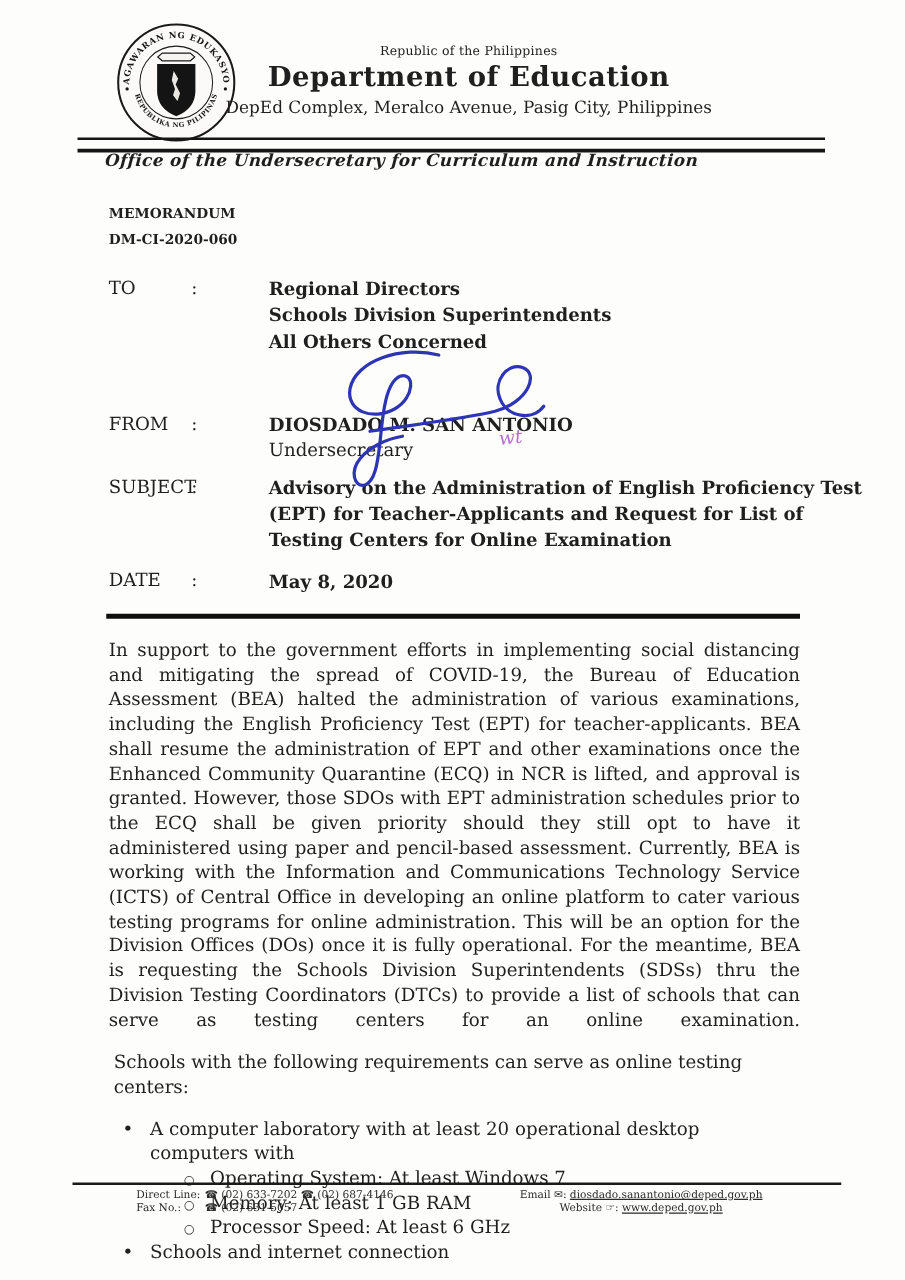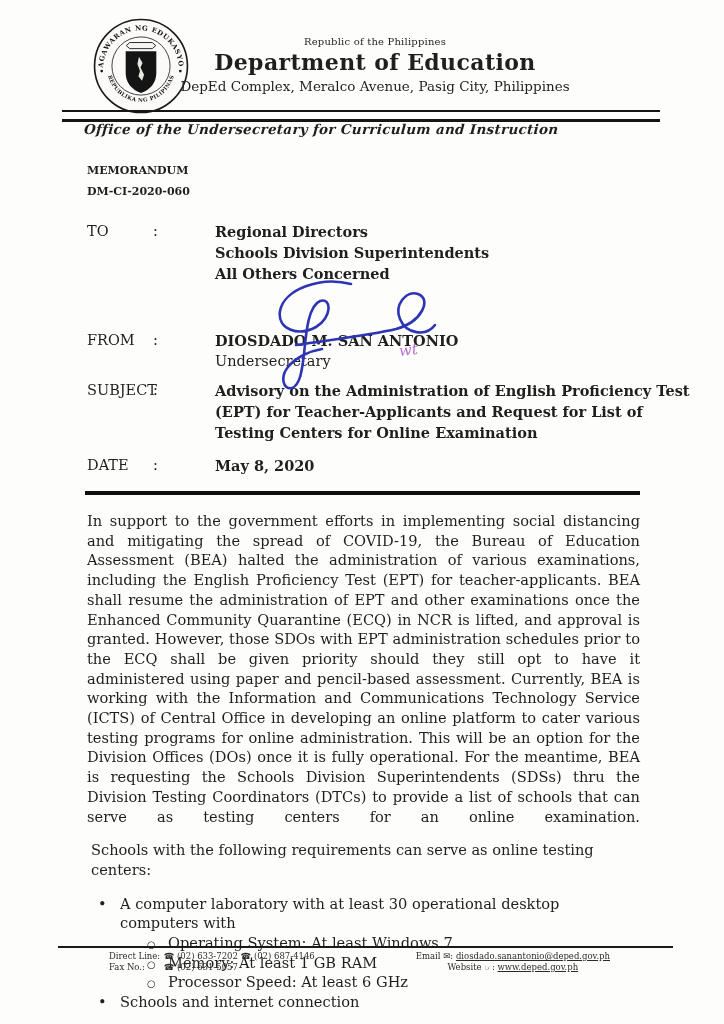--- a/index.html
+++ b/index.html
@@ -135,21 +135,21 @@
     <path d="M 60 66 C 100 60, 135 56, 160 50 C 186 43, 196 20, 182 15 C 170 11, 158 26, 164 40 C 170 55, 190 58, 199 46" fill="none" stroke="#2d35b5" stroke-width="2.6" stroke-linecap="round"></path>
   </svg>
   <div class="sig-annotation">wt</div>
 
   <div class="rule-thick"></div>
 
   <div class="body-block">
     <p class="paragraph">In support to the government efforts in implementing social distancing and mitigating the spread of COVID-19, the Bureau of Education Assessment (BEA) halted the administration of various examinations, including the English Proficiency Test (EPT) for teacher-applicants. BEA shall resume the administration of EPT and other examinations once the Enhanced Community Quarantine (ECQ) in NCR is lifted, and approval is granted.  However, those SDOs with EPT administration schedules prior to the ECQ shall be given priority should they still opt to have it administered using paper and pencil-based assessment. Currently, BEA is working with the Information and Communications Technology Service (ICTS) of Central Office in developing an online platform to cater various testing programs for online administration. This will be an option for the Division Offices (DOs) once it is fully operational. For the meantime, BEA is requesting the Schools Division Superintendents (SDSs) thru the Division Testing Coordinators (DTCs) to provide a list of schools that can serve as testing centers for an online examination.</p>
     <p class="schools-line">Schools with the following requirements can serve as online testing centers:</p>
     <div class="bullets">
-      <div class="b-item"><span>A computer laboratory with at least 30 operational desktop computers with</span></div>
+      <div class="b-item"><span>A computer laboratory with at least 20 operational desktop computers with</span></div>
       <div class="b-sub"><span>Operating System: At least Windows 7</span></div>
       <div class="b-sub"><span>Memory: At least 1 GB RAM</span></div>
       <div class="b-sub"><span>Processor Speed: At least 6 GHz</span></div>
       <div class="b-item"><span>Schools and internet connection</span></div>
     </div>
   </div>
 
   <div class="footer-rule"></div>
   <div class="footer">
     <div class="footer-left">

